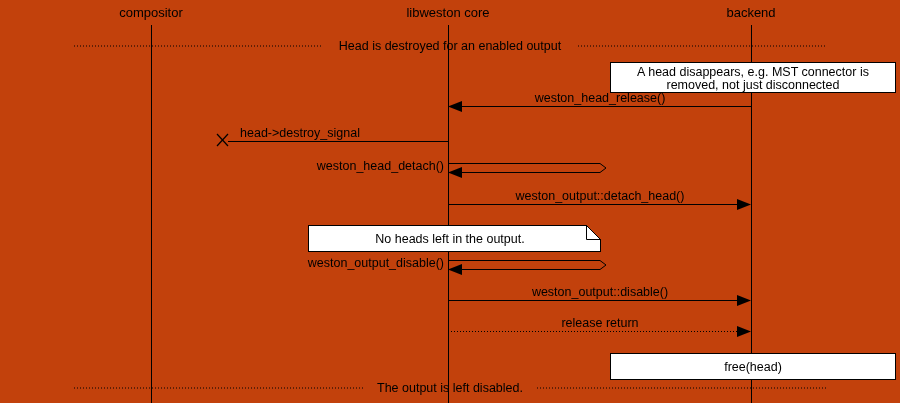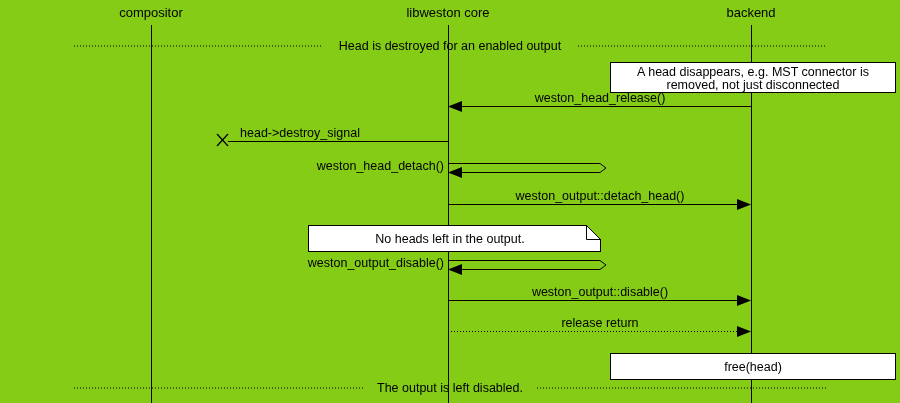--- a/index.html
+++ b/index.html
@@ -4,21 +4,21 @@
 <style>
   html, body {
     margin: 0;
     padding: 0;
     background: #ffffff;
   }
   #diagram {
     position: relative;
     width: 900px;
     height: 403px;
-    background: #84cc16;
+    background: #c2410c;
     font-family: "Liberation Sans", sans-serif;
     overflow: hidden;
   }
   #diagram svg {
     position: absolute;
     left: 0;
     top: 0;
   }
   .lifeline-label {
     font-size: 13px;

